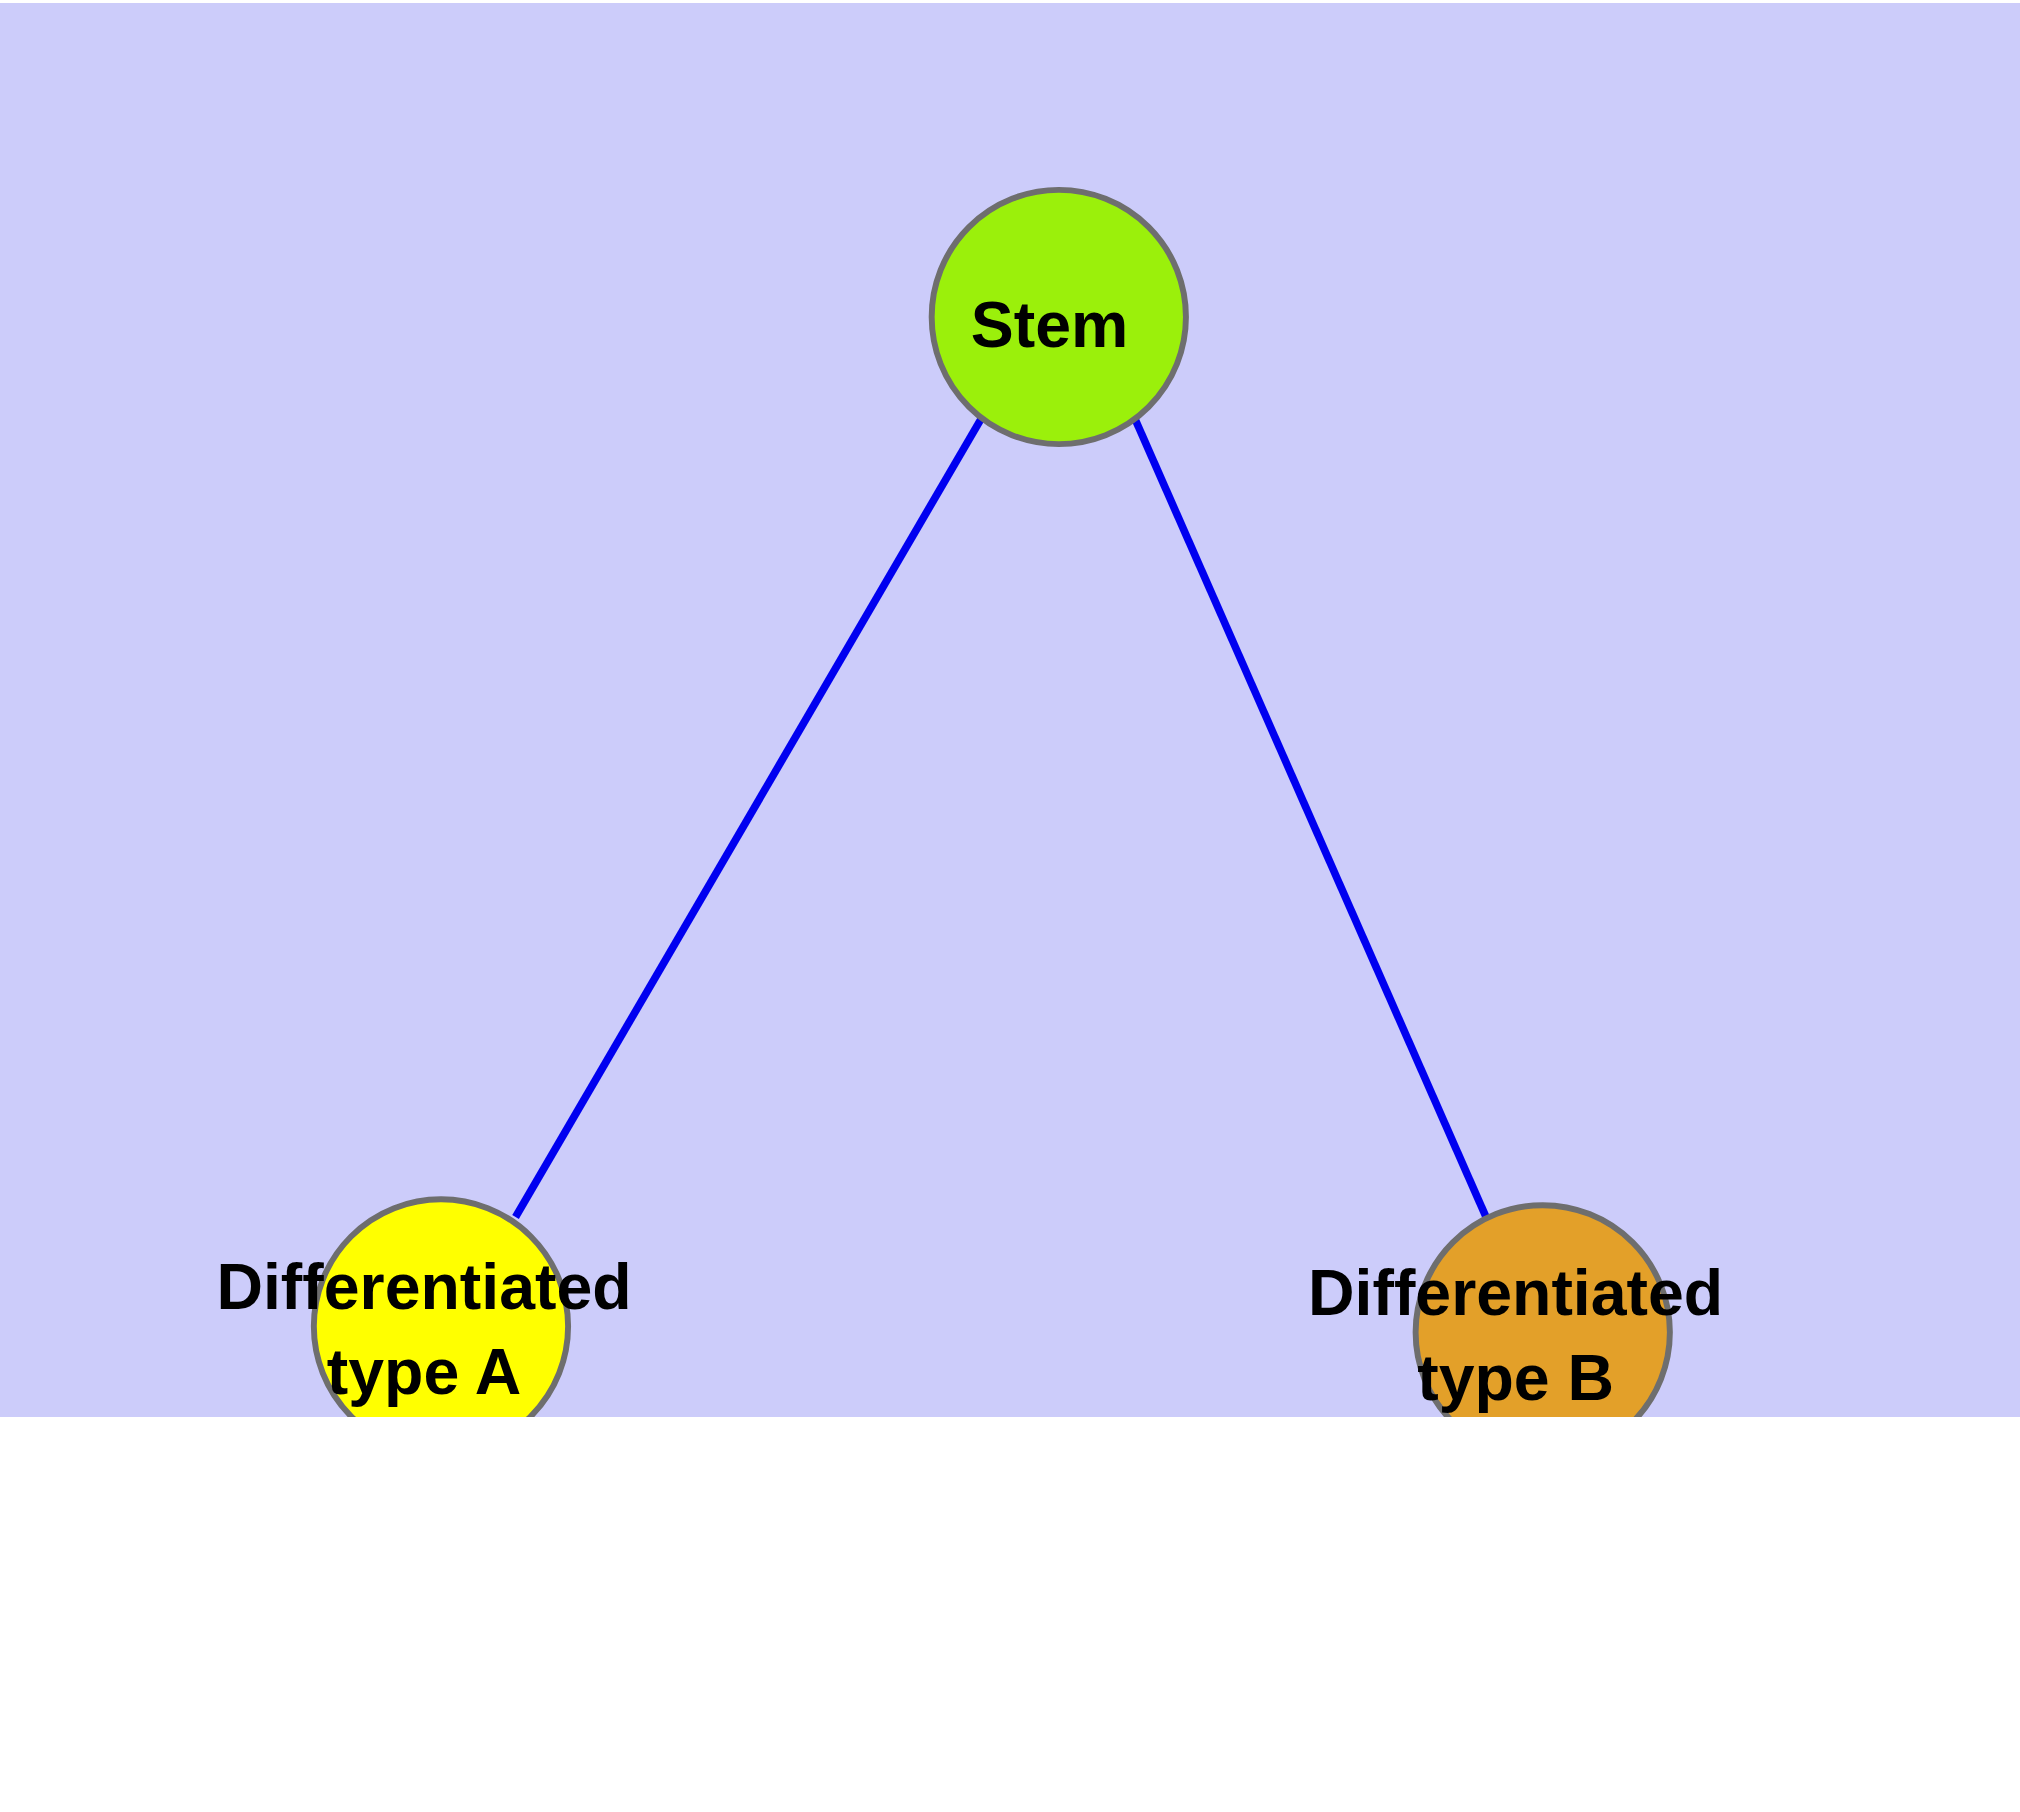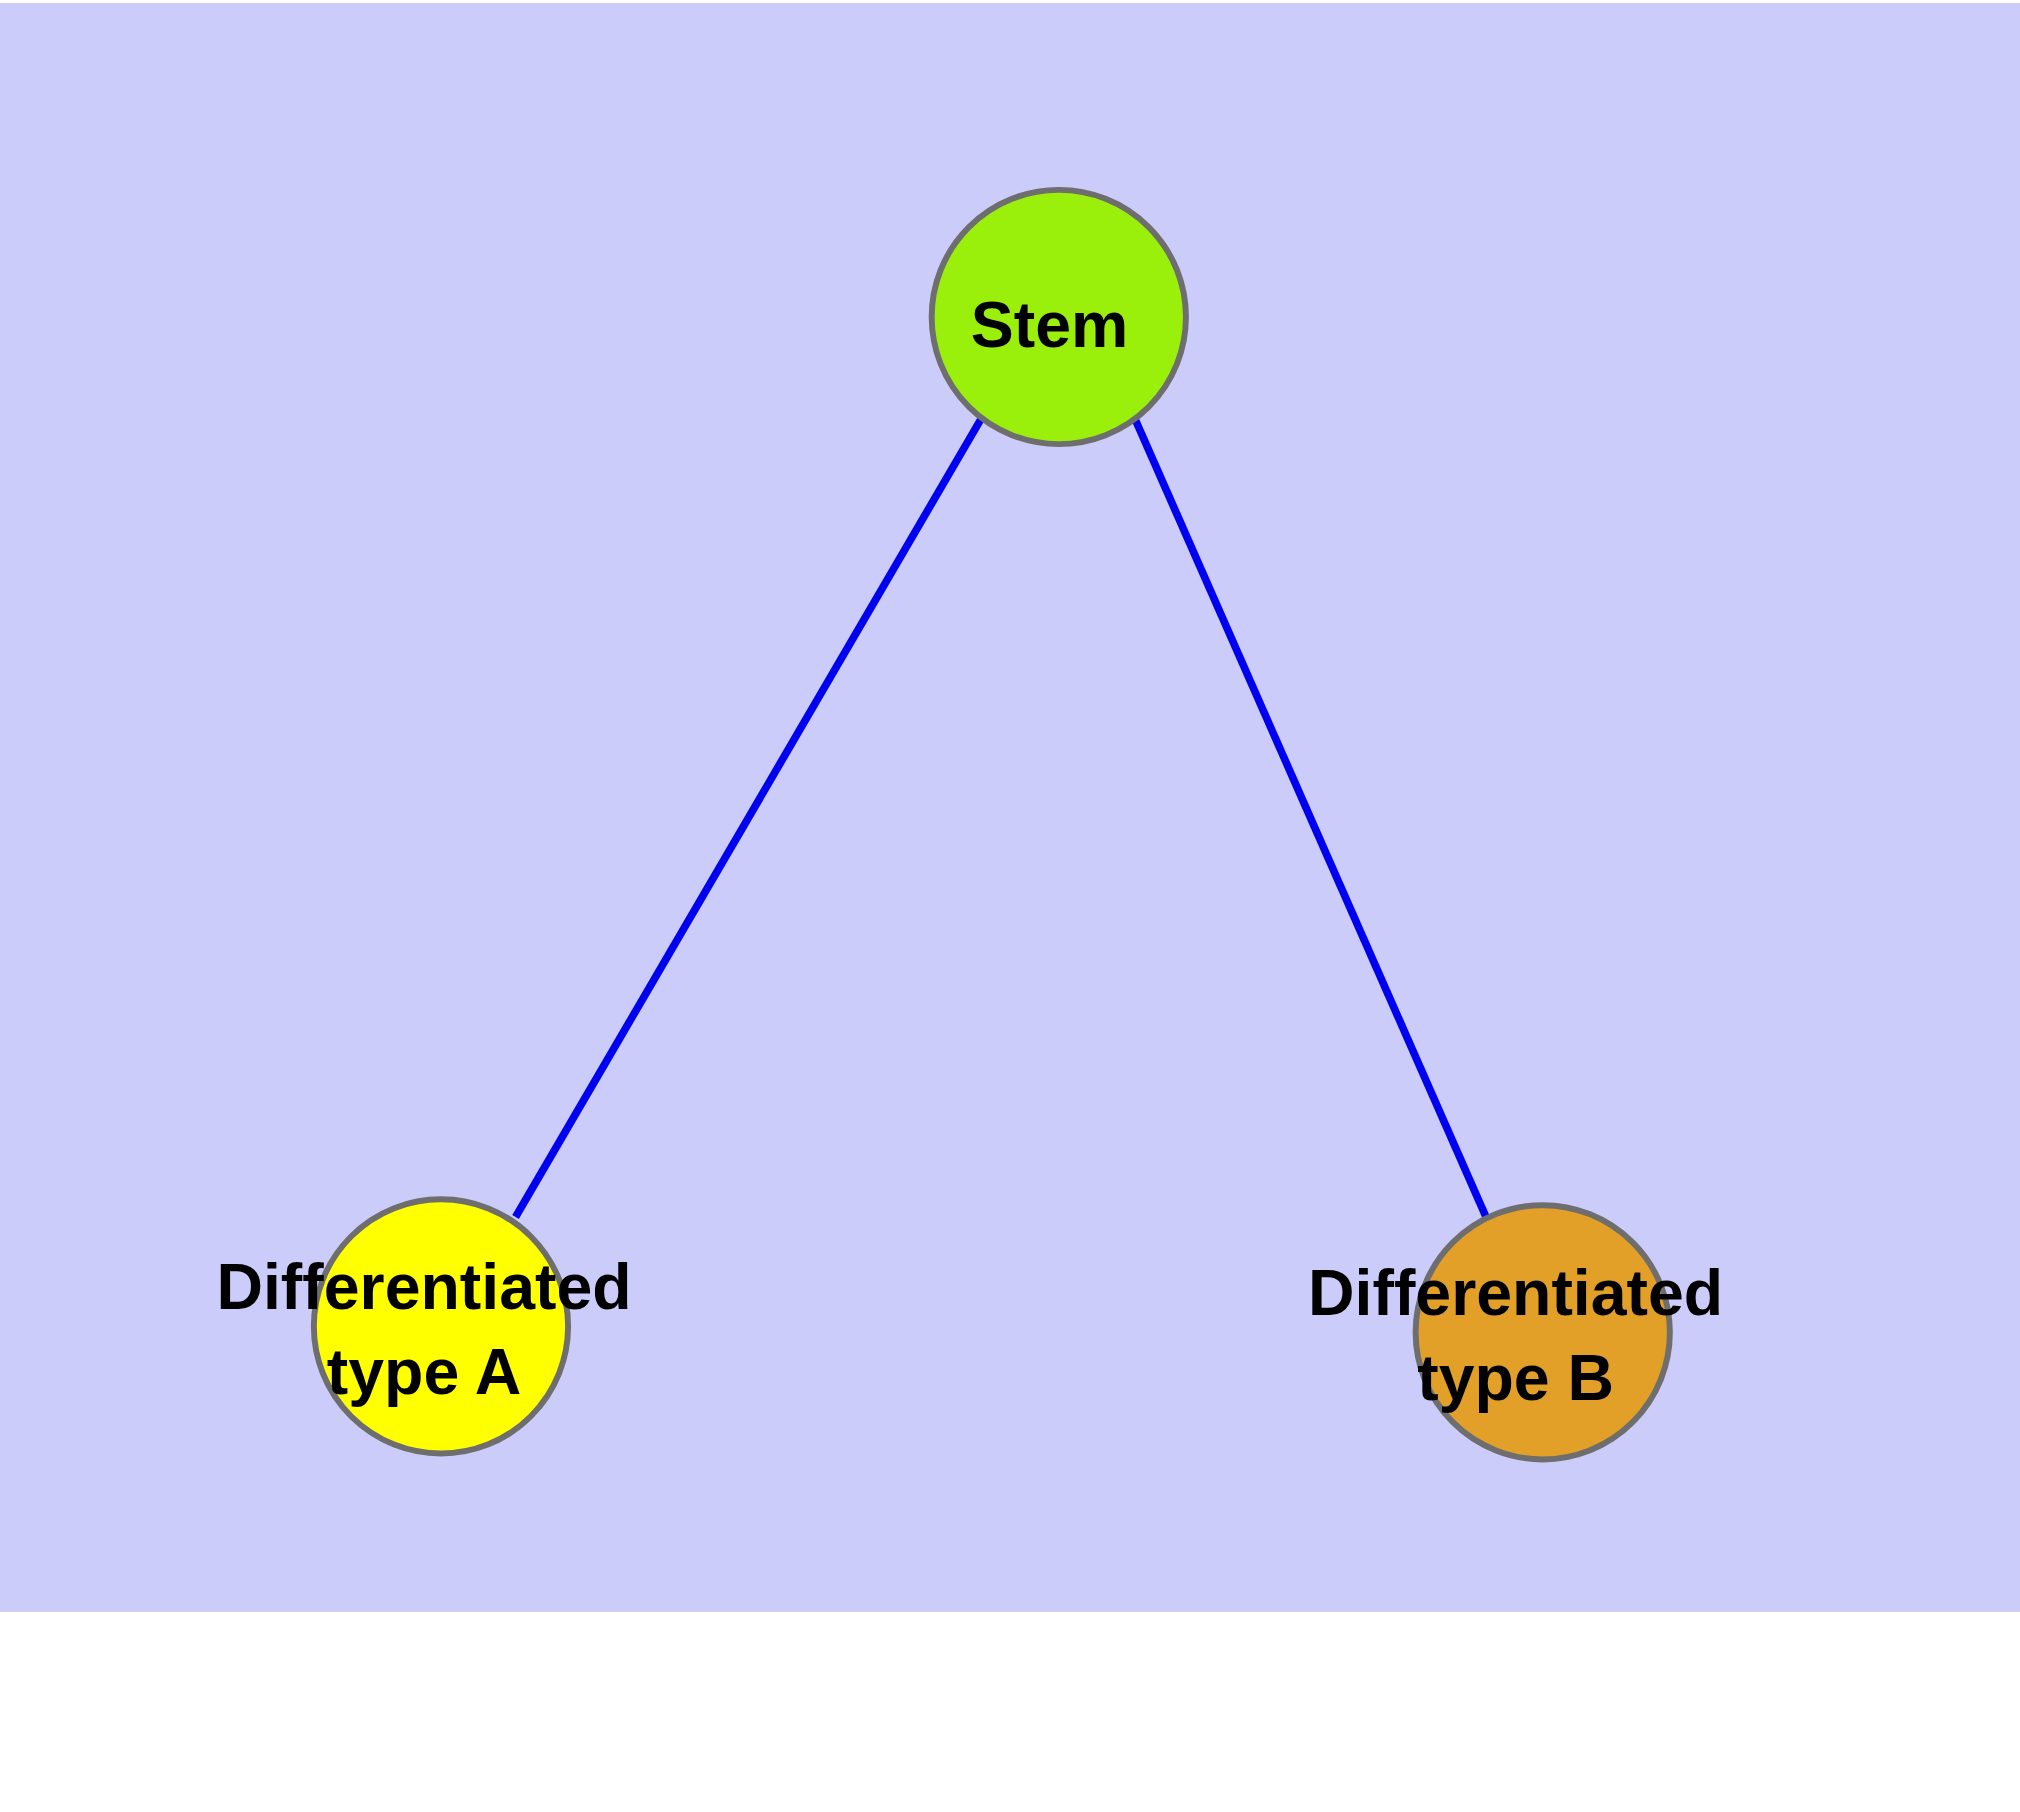--- a/index.html
+++ b/index.html
@@ -4,21 +4,21 @@
 <title>Cell differentiation graph</title>
 <style>
   html, body {
     margin: 0;
     padding: 0;
     background: #ffffff;
   }
   #canvas {
     position: relative;
     width: 2021px;
-    height: 1612px;
+    height: 1417px;
     background: #ffffff;
     overflow: hidden;
     font-family: "Liberation Sans", "DejaVu Sans", sans-serif;
   }
   #plot-area {
     position: absolute;
     left: 0;
     top: 3.4px;
     width: 2021px;
     height: 1809px;

